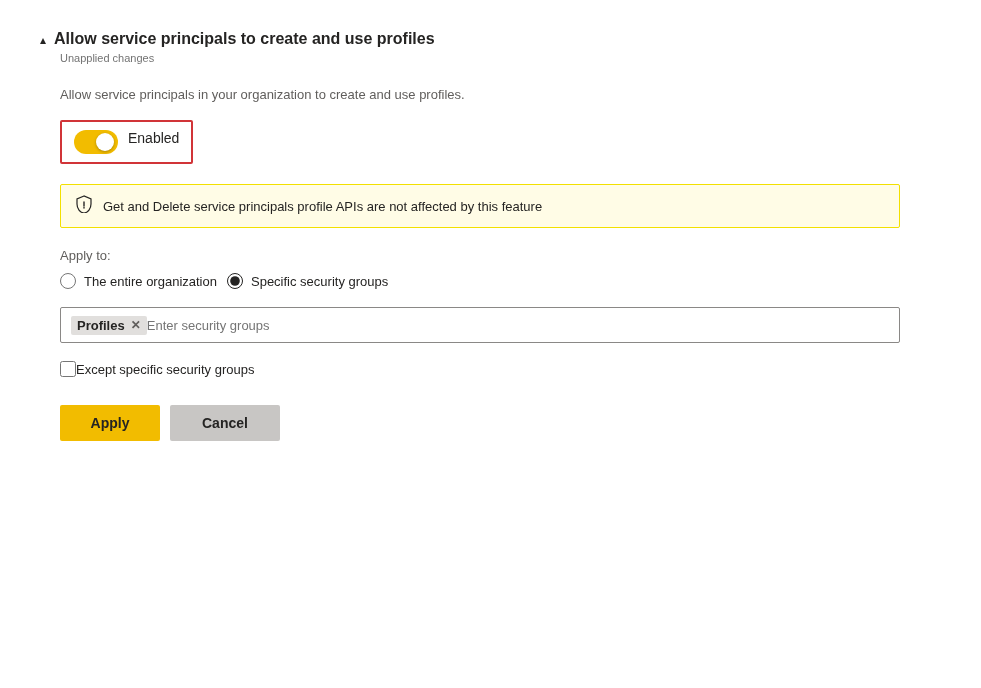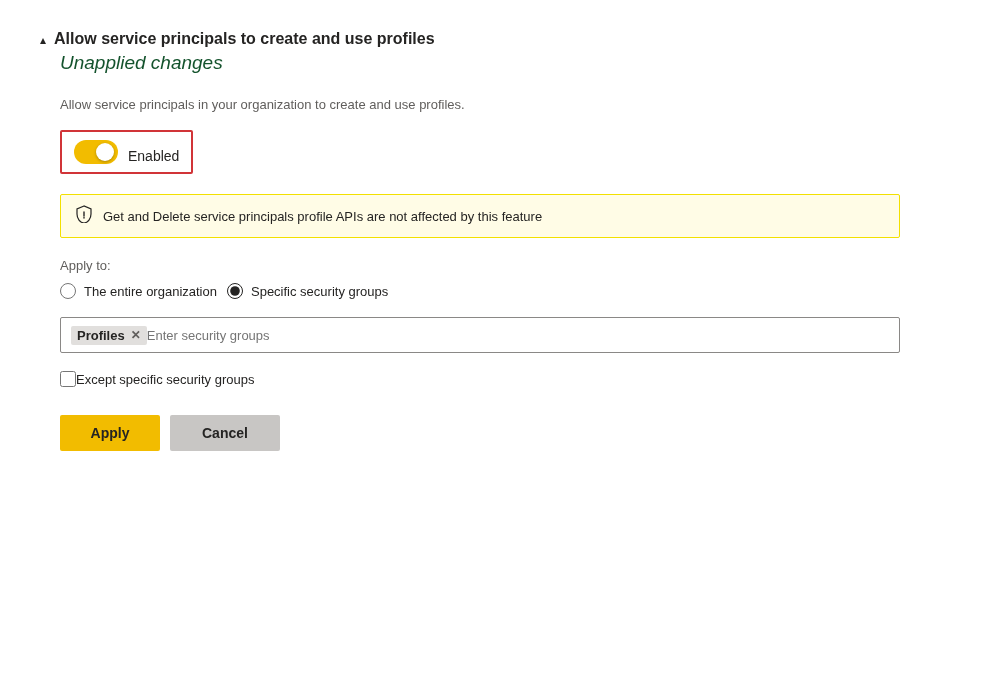--- a/index.html
+++ b/index.html
@@ -27,38 +27,37 @@
       flex-shrink: 0;
     }
 
     .section-title {
       font-size: 16px;
       font-weight: 600;
       color: #252423;
     }
 
     .unapplied-changes {
-      color: #14532d;
-      font-style: italic;
-      font-size: 19px;
+      color: #737373;
+      font-size: 11px;
       margin-left: 20px;
       margin-bottom: 8px;
     }
 
     .description {
       color: #605e5c;
       font-size: 13px;
       margin-left: 20px;
       margin-bottom: 18px;
       margin-top: 23px;
     }
 
     .toggle-container {
       display: inline-flex;
-      align-items: flex-end;
+      align-items: flex-start;
       gap: 10px;
       margin-left: 20px;
       margin-bottom: 20px;
       border: 2px solid #d13438;
       padding: 8px 12px;
       border-radius: 2px;
     }
 
     .toggle-switch {
       position: relative;

